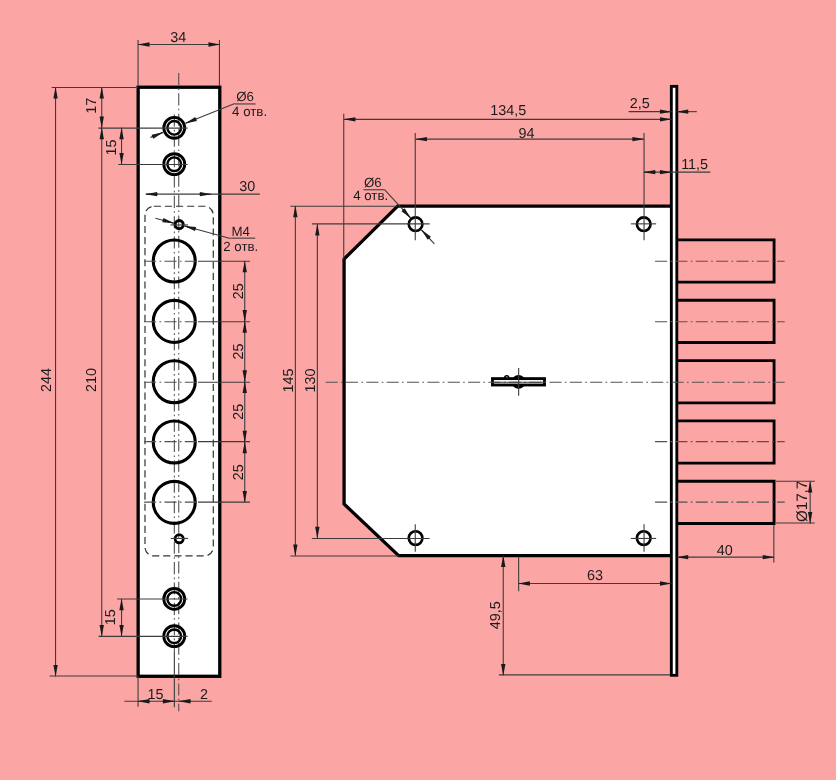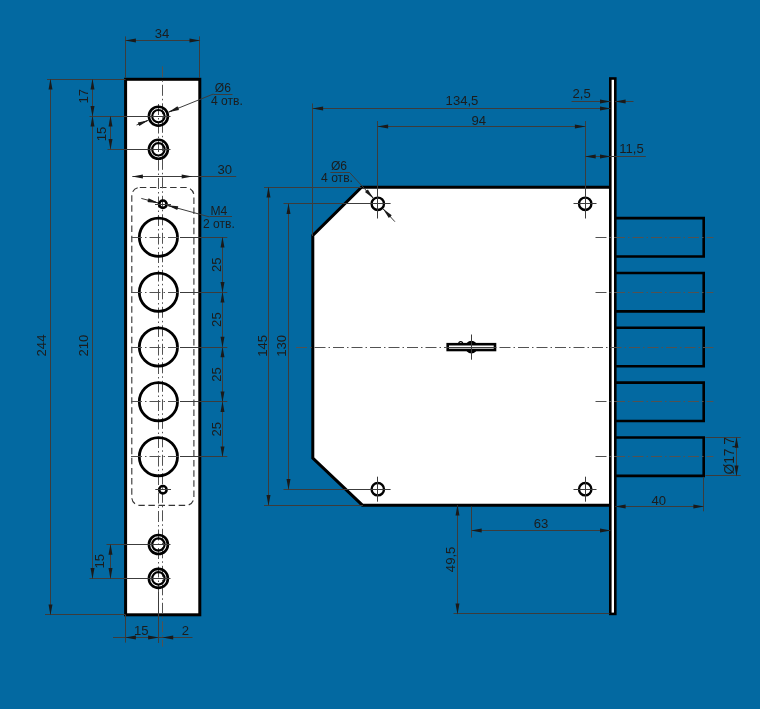--- a/index.html
+++ b/index.html
@@ -1,15 +1,15 @@
 <!DOCTYPE html>
 <html><head><meta charset="utf-8">
 <style>
 html,body{margin:0;padding:0;background:#fff;}
-#page{width:760px;height:709px;position:relative;background:#0369a1;}
+#page{width:760px;height:709px;position:relative;background:#fca5a5;}
 svg text{font-family:"Liberation Sans",sans-serif;font-size:13.1px;fill:#1c1c1c;text-anchor:middle;}
 .tk{stroke:#000;stroke-width:3;fill:none;}
 .tn{stroke:#3c3c3c;stroke-width:1;fill:none;}
 .cl{stroke:#525252;stroke-width:1;fill:none;stroke-dasharray:11 3 1.5 3;}
 .dsh{stroke:#333;stroke-width:1.1;fill:none;stroke-dasharray:6.5 3.6;}
 circle{stroke:#000;fill:none;}
 </style></head>
 <body>
 <div id="page">
 <svg width="760" height="709" viewBox="0 0 760 709">

